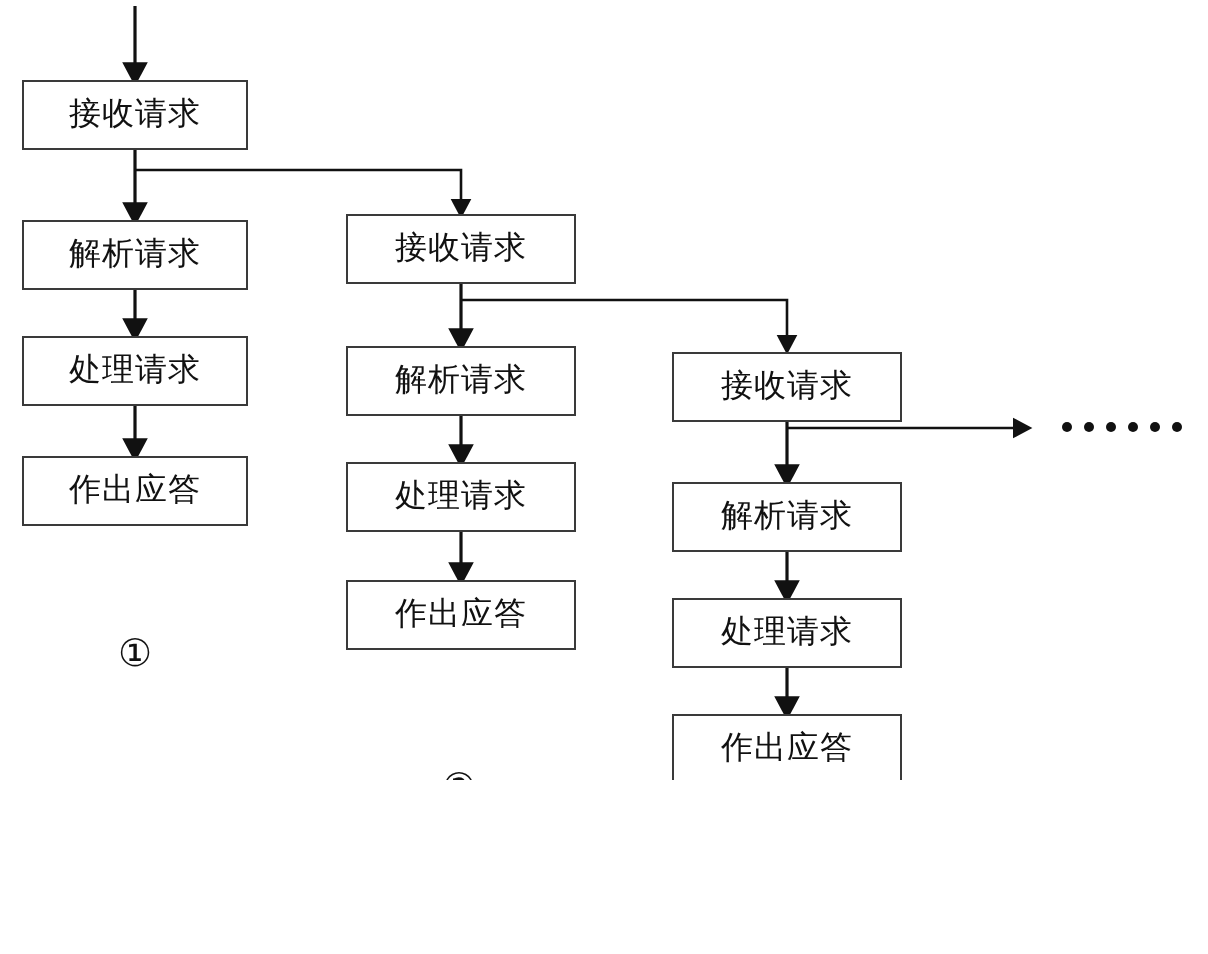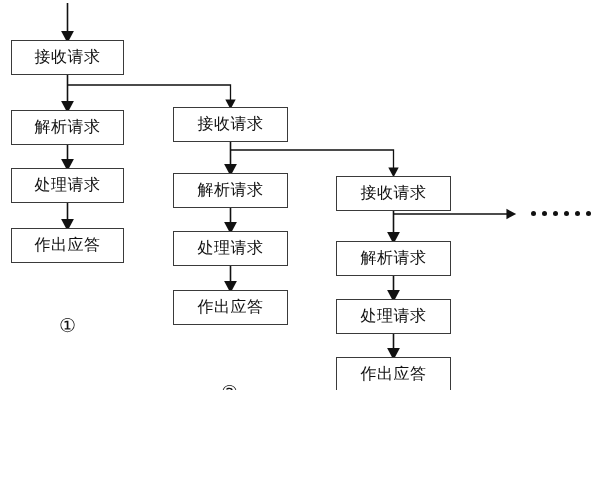--- a/index.html
+++ b/index.html
@@ -6,21 +6,21 @@
     margin: 0;
     padding: 0;
     background: #ffffff;
   }
   #canvas {
     position: relative;
     width: 604px;
     height: 390px;
     background: #ffffff;
     overflow: hidden;
-    font-family: Liberation Mono, monospace;
+    font-family: Liberation Sans, sans-serif;
   }
   .flow-svg {
     position: absolute;
     left: 0;
     top: 0;
     width: 604px;
     height: 477px;
   }
   .node-box {
     position: absolute;

